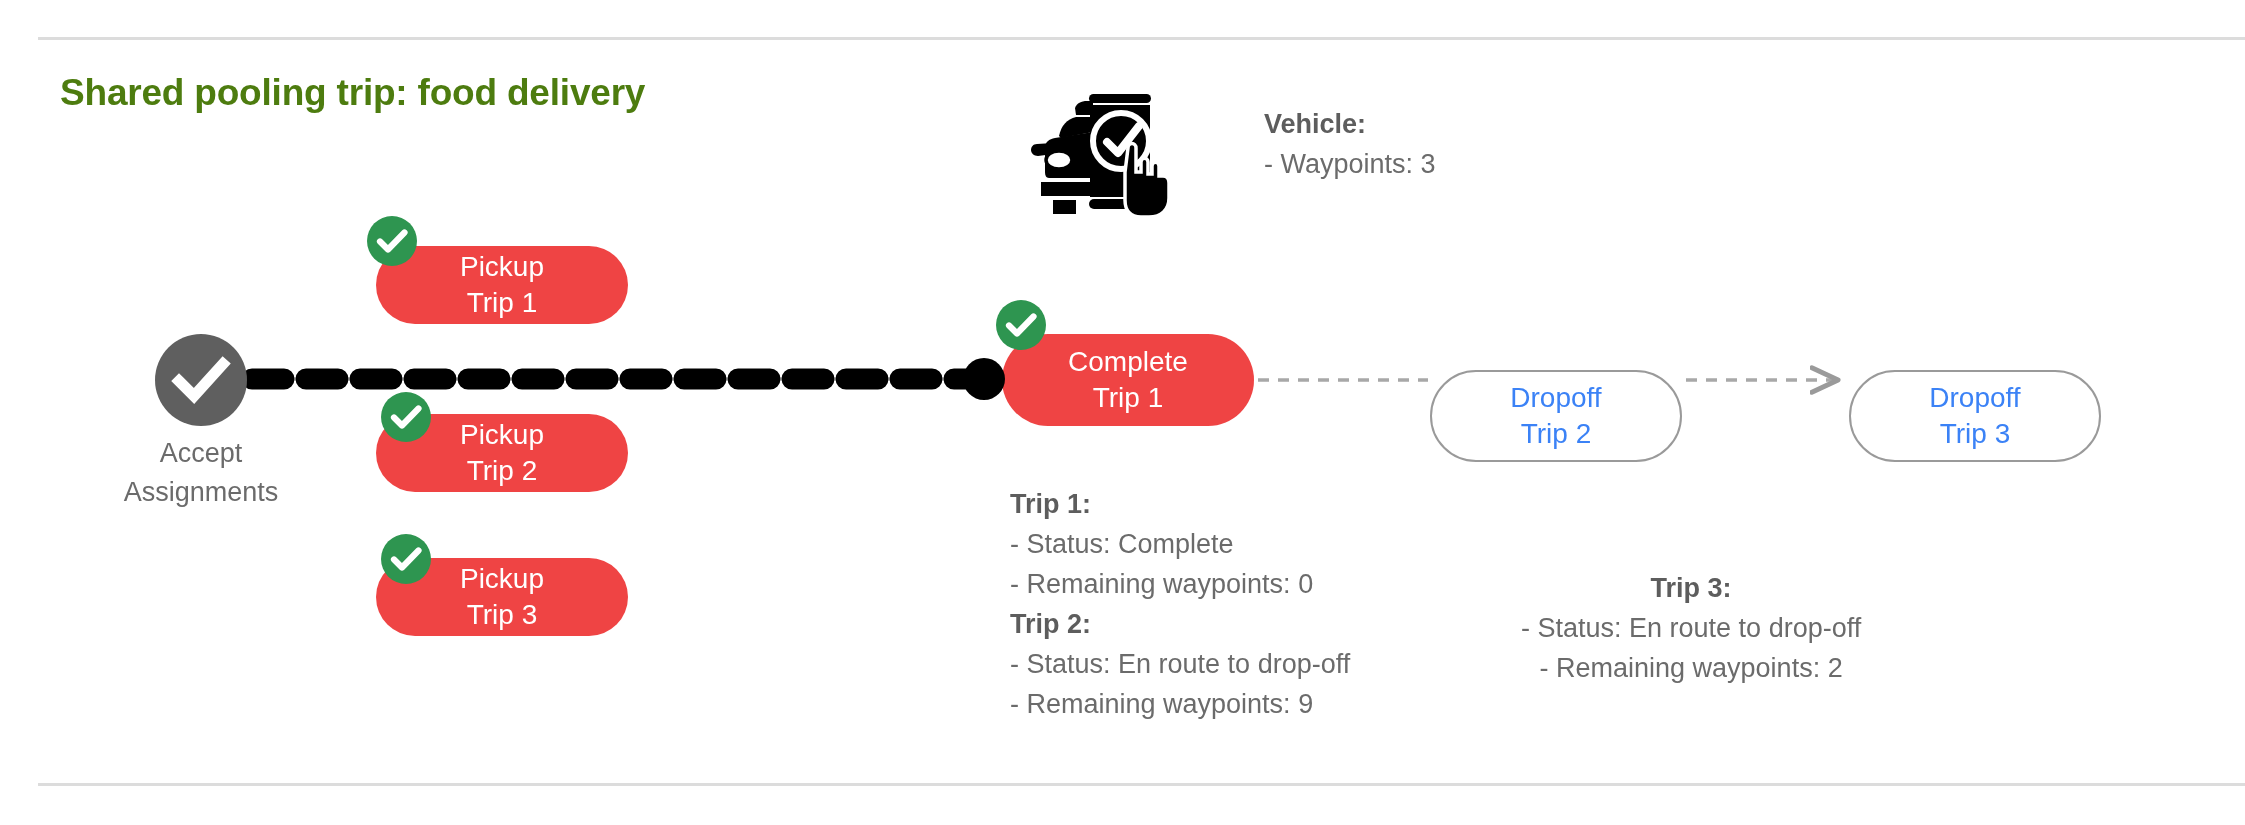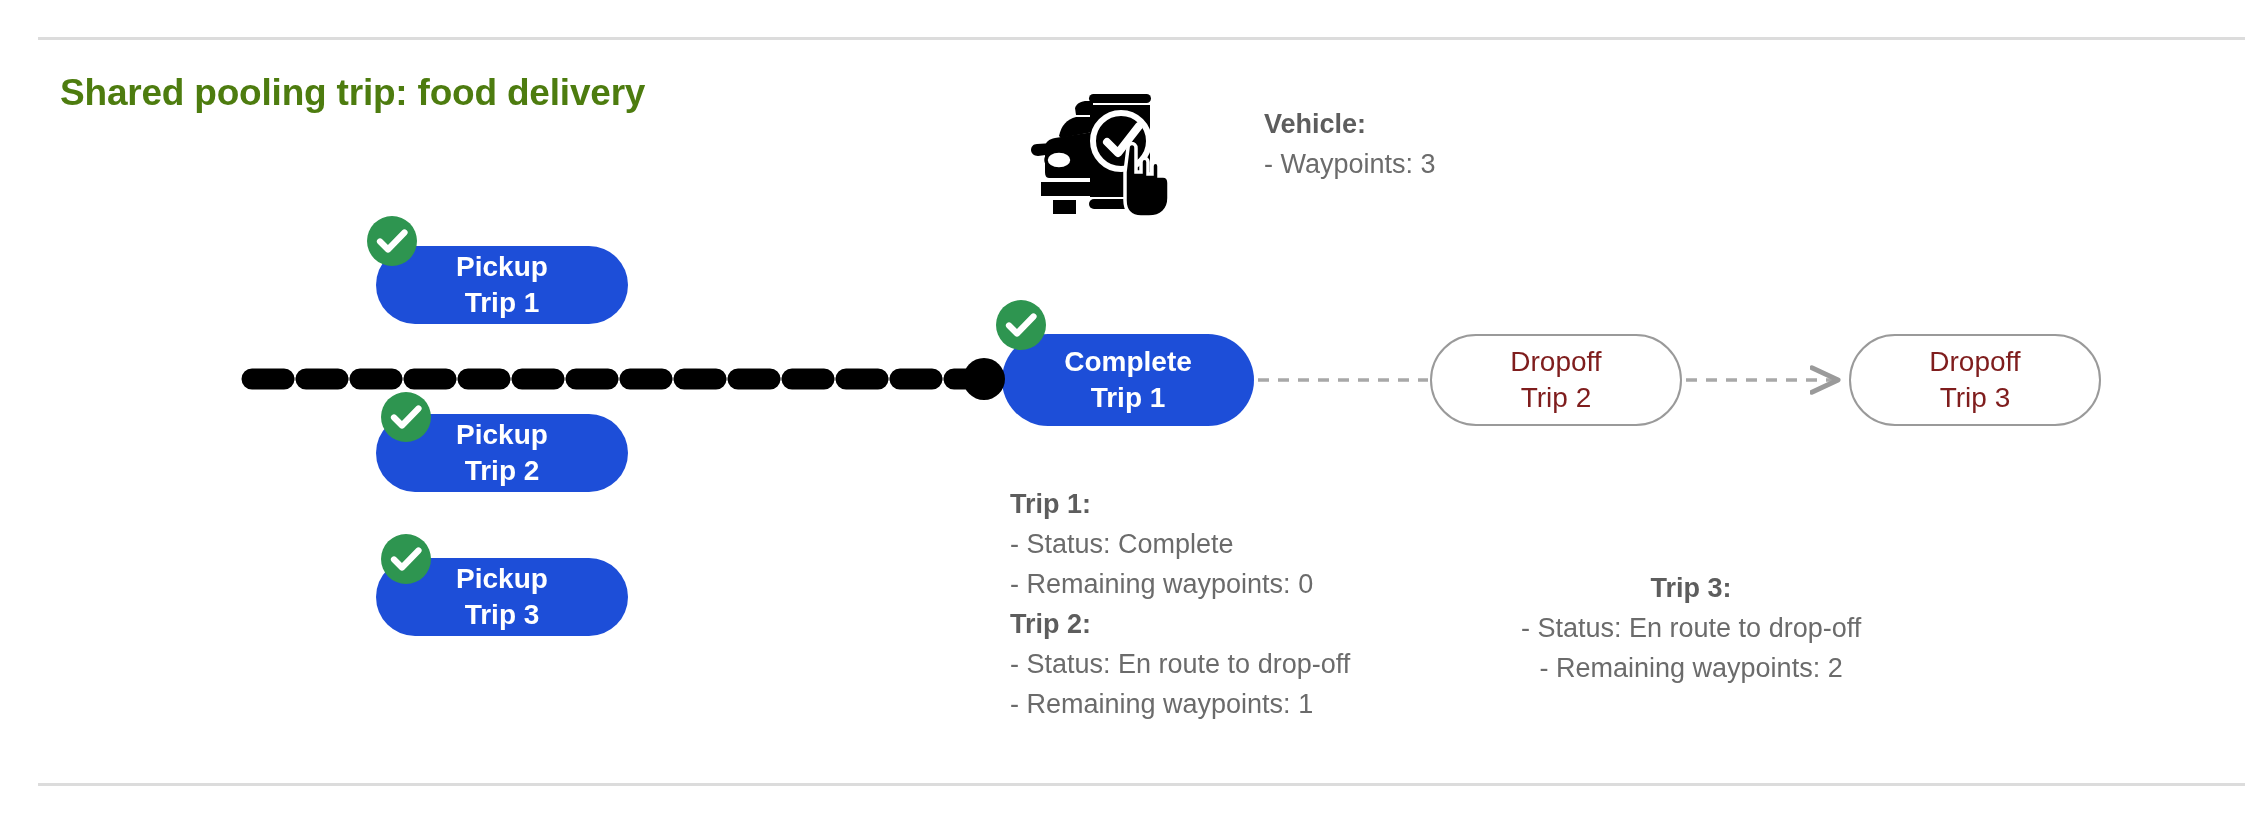--- a/index.html
+++ b/index.html
@@ -83,29 +83,30 @@
   .pill {
     position: absolute;
     border-radius: 999px;
     display: flex;
     flex-direction: column;
     align-items: center;
     justify-content: center;
     box-sizing: border-box;
   }
   .pill-orange {
-    background: #1d4ed8;
+    background: #ef4444;
     color: #ffffff;
-    font-weight: 700;
+    font-weight: 400;
   }
   .pill-outline {
     background: #ffffff;
     border: 2.5px solid #9a9a9a;
-    color: #7f1d1d;
+    color: #3b82f6;
     font-weight: 400;
+    margin-top: 36px;
   }
   .pill .line1, .pill .line2 {
     font-size: 28px;
     line-height: 36px;
     white-space: nowrap;
   }
 
   .pill-p1 { left: 376px; top: 246px; width: 252px; height: 78px; }
   .pill-p2 { left: 376px; top: 414px; width: 252px; height: 78px; }
   .pill-p3 { left: 376px; top: 558px; width: 252px; height: 78px; }
@@ -180,20 +181,31 @@
 
     <line x1="246" y1="379" x2="985" y2="379" stroke="#c9c9c9" stroke-width="4"></line>
 
     <line x1="252" y1="379" x2="980" y2="379" stroke="#000000" stroke-width="21" stroke-linecap="round" stroke-dasharray="32 22"></line>
 
     <line x1="1258" y1="380" x2="1428" y2="380" stroke="#a8a8a8" stroke-width="3.5" stroke-dasharray="11 9"></line>
 
     <line x1="1686" y1="380" x2="1836" y2="380" stroke="#a8a8a8" stroke-width="3.5" stroke-dasharray="11 9" marker-end="url(#arw)"></line>
   </svg>
 
+  <div class="accept-node">
+    <div class="accept-circle">
+      <svg width="92" height="92" viewBox="0 0 92 92" xmlns="http://www.w3.org/2000/svg">
+        <path d="M24 47 L39 62 L68 30" fill="none" stroke="#ffffff" stroke-width="11" stroke-linecap="square" stroke-linejoin="miter"></path>
+      </svg>
+    </div>
+    <div class="accept-label">
+      <div>Accept</div>
+      <div>Assignments</div>
+    </div>
+  </div>
 
   <div class="pill pill-orange pill-p1">
     <div class="line1">Pickup</div>
     <div class="line2">Trip 1</div>
   </div>
   <div class="badge badge-p1">
     <svg width="50" height="50" viewBox="0 0 50 50" xmlns="http://www.w3.org/2000/svg">
       <path d="M13 25.5 L21 33.5 L37.5 16.5" fill="none" stroke="#ffffff" stroke-width="6.2" stroke-linecap="round" stroke-linejoin="round"></path>
     </svg>
   </div>
@@ -282,21 +294,21 @@
     <div class="hd">Vehicle:</div>
     <div>- Waypoints: 3</div>
   </div>
 
   <div class="info info-trip12">
     <div class="hd">Trip 1:</div>
     <div>- Status:  Complete</div>
     <div>- Remaining waypoints: 0</div>
     <div class="hd">Trip 2:</div>
     <div>- Status:  En route to drop-off</div>
-    <div>- Remaining waypoints: 1</div>
+    <div>- Remaining waypoints: 9</div>
   </div>
 
   <div class="info info-trip3">
     <div class="hd">Trip 3:</div>
     <div>- Status:  En route to drop-off</div>
     <div>- Remaining waypoints: 2</div>
   </div>
 
 </div>
 

